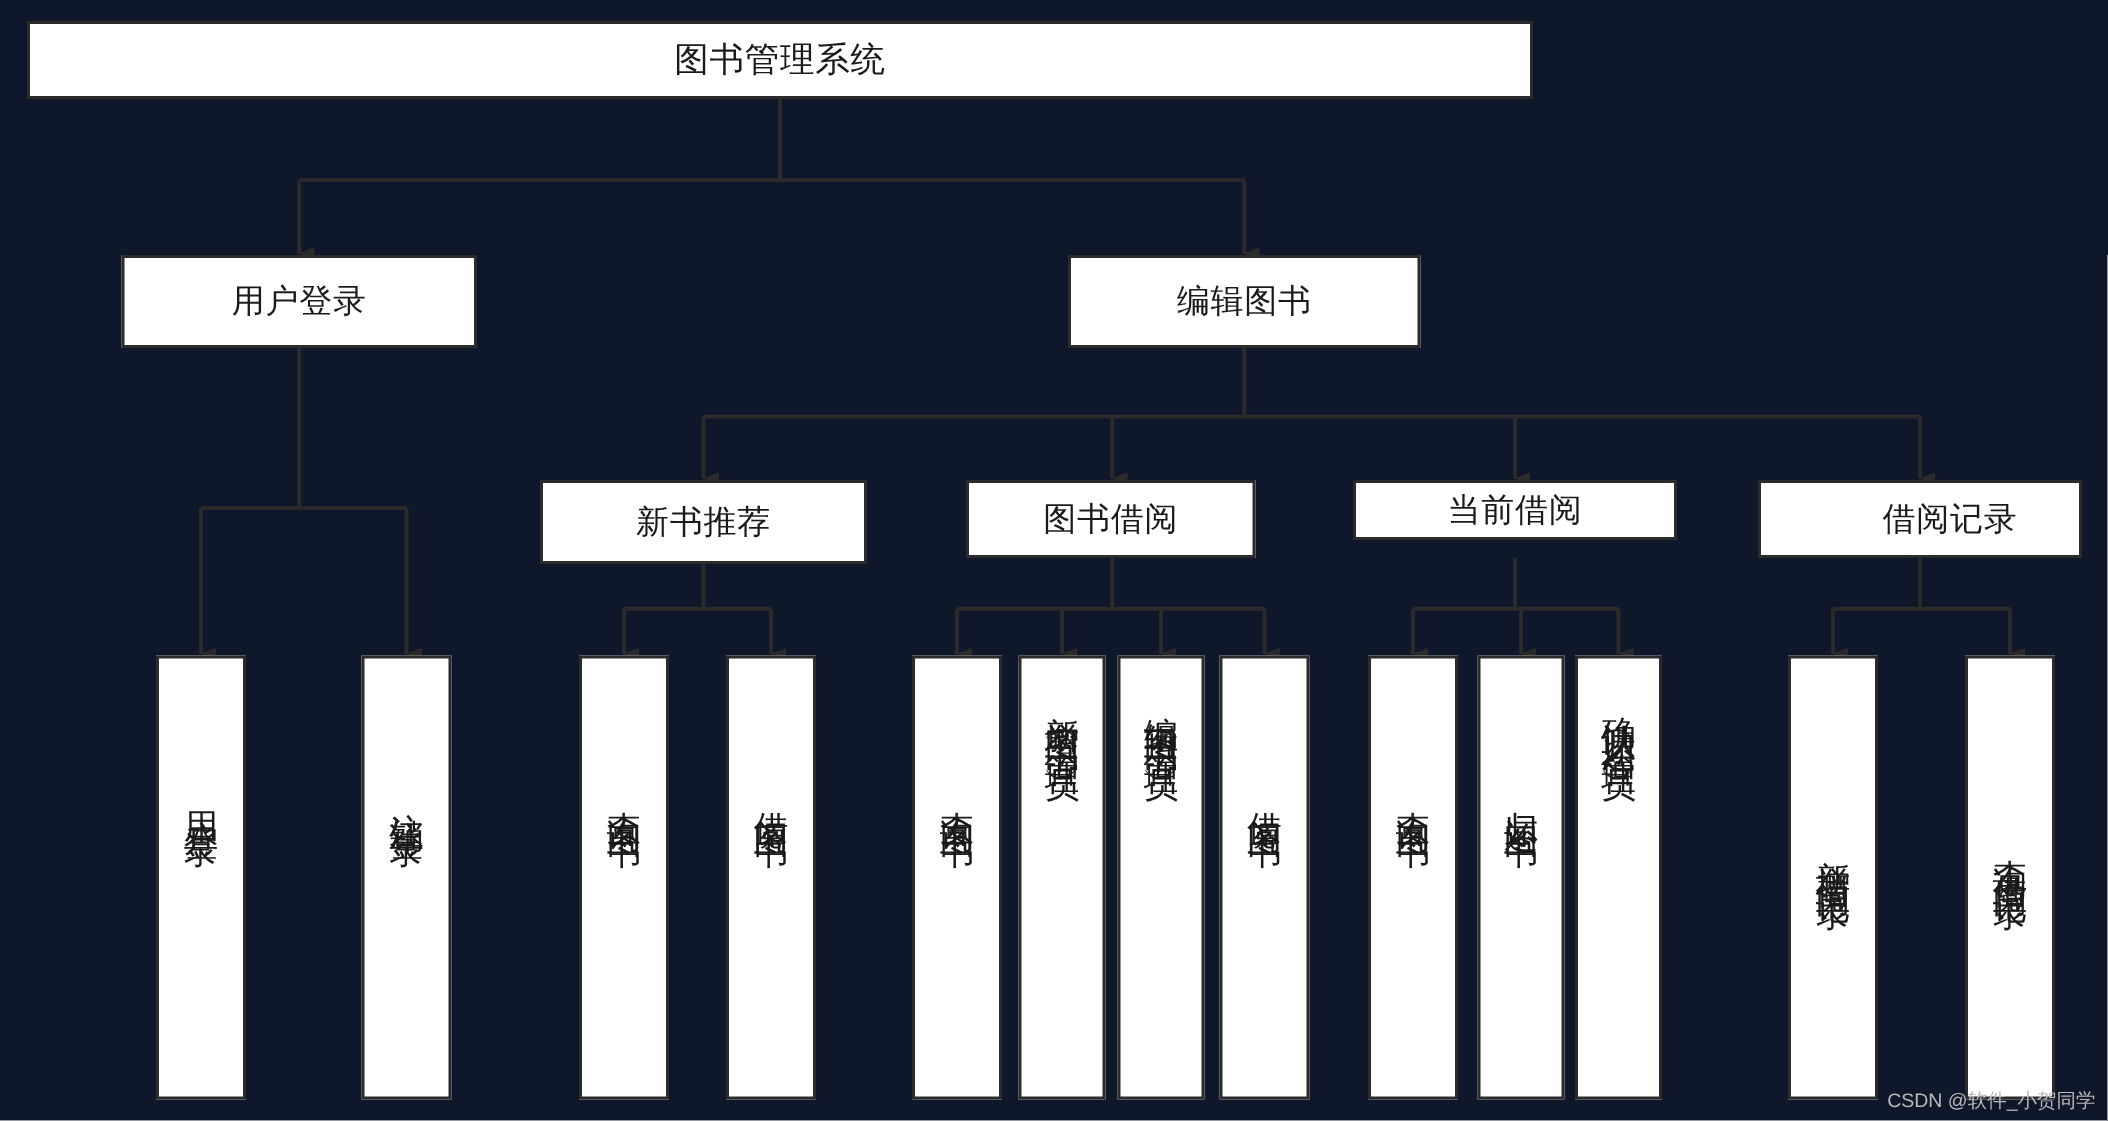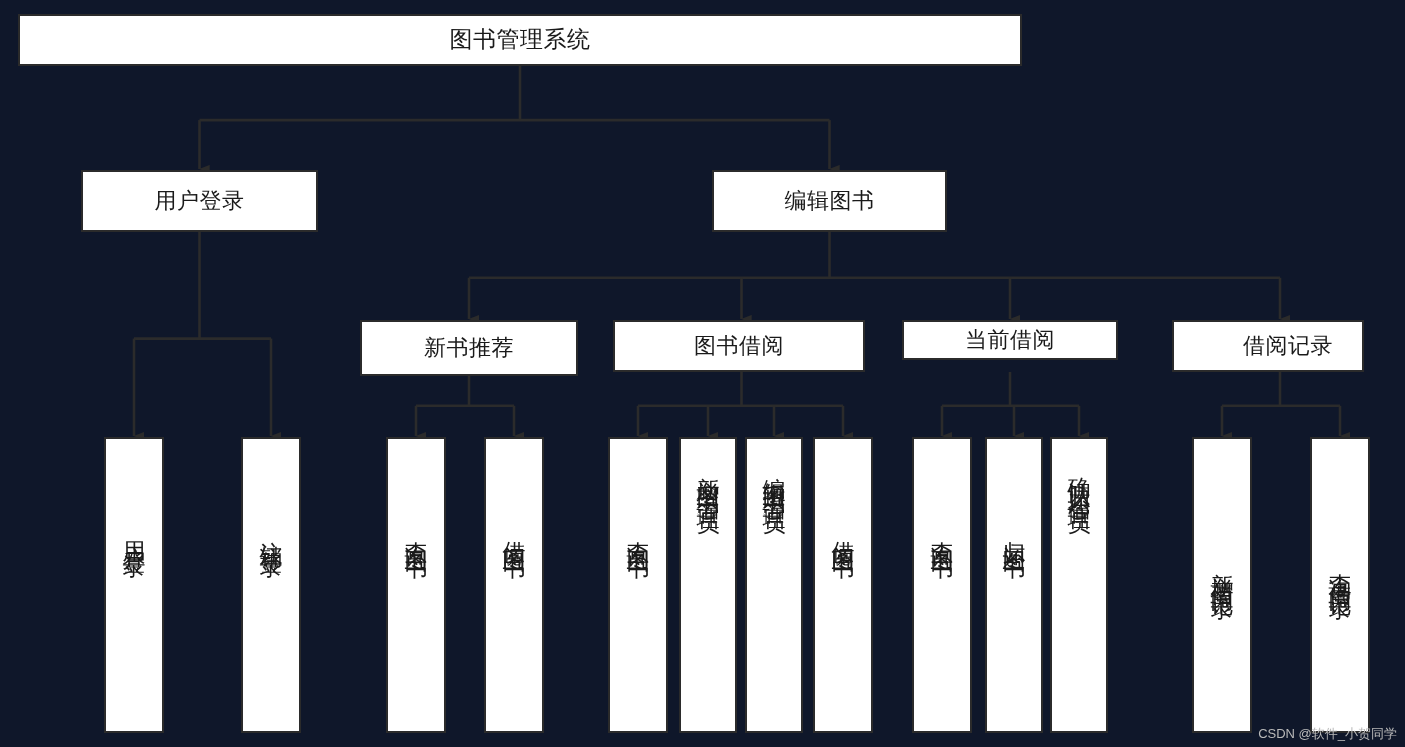--- a/index.html
+++ b/index.html
@@ -137,27 +137,27 @@
       </div>
       <div class="node horiz tier-1" style="left: 81px; top: 170px; width: 237px; height: 62px;">
         <span class="node-label">用户登录</span>
       </div>
       <div class="node horiz tier-1" style="left: 712px; top: 170px; width: 235px; height: 62px;">
         <span class="node-label">编辑图书</span>
       </div>
       <div class="node horiz tier-2" style="left: 360px; top: 320px; width: 218px; height: 56px;">
         <span class="node-label">新书推荐</span>
       </div>
-      <div class="node horiz tier-2" style="left: 613px; top: 320px; width: 252px; height: 52px;">
+      <div class="node horiz tier-2" style="left: 644px; top: 320px; width: 193px; height: 52px;">
         <span class="node-label">图书借阅</span>
       </div>
       <div class="node horiz tier-2" style="left: 902px; top: 320px; width: 216px; height: 40px;">
         <span class="node-label">当前借阅</span>
       </div>
-      <div class="node horiz tier-2" style="left: 1172px; top: 320px; width: 192px; height: 52px; padding-left: 40px;">
+      <div class="node horiz tier-2" style="left: 1172px; top: 320px; width: 216px; height: 52px; padding-left: 40px;">
         <span class="node-label">借阅记录</span>
       </div>
       <div class="node vert tier-3 mid" style="left: 104px; top: 437px; width: 60px; height: 296px;">
         <span class="node-label">用户登录</span>
       </div>
       <div class="node vert tier-3 mid" style="left: 241px; top: 437px; width: 60px; height: 296px;">
         <span class="node-label">注销登录</span>
       </div>
       <div class="node vert tier-3 mid" style="left: 386px; top: 437px; width: 60px; height: 296px;">
         <span class="node-label">查询图书</span>

